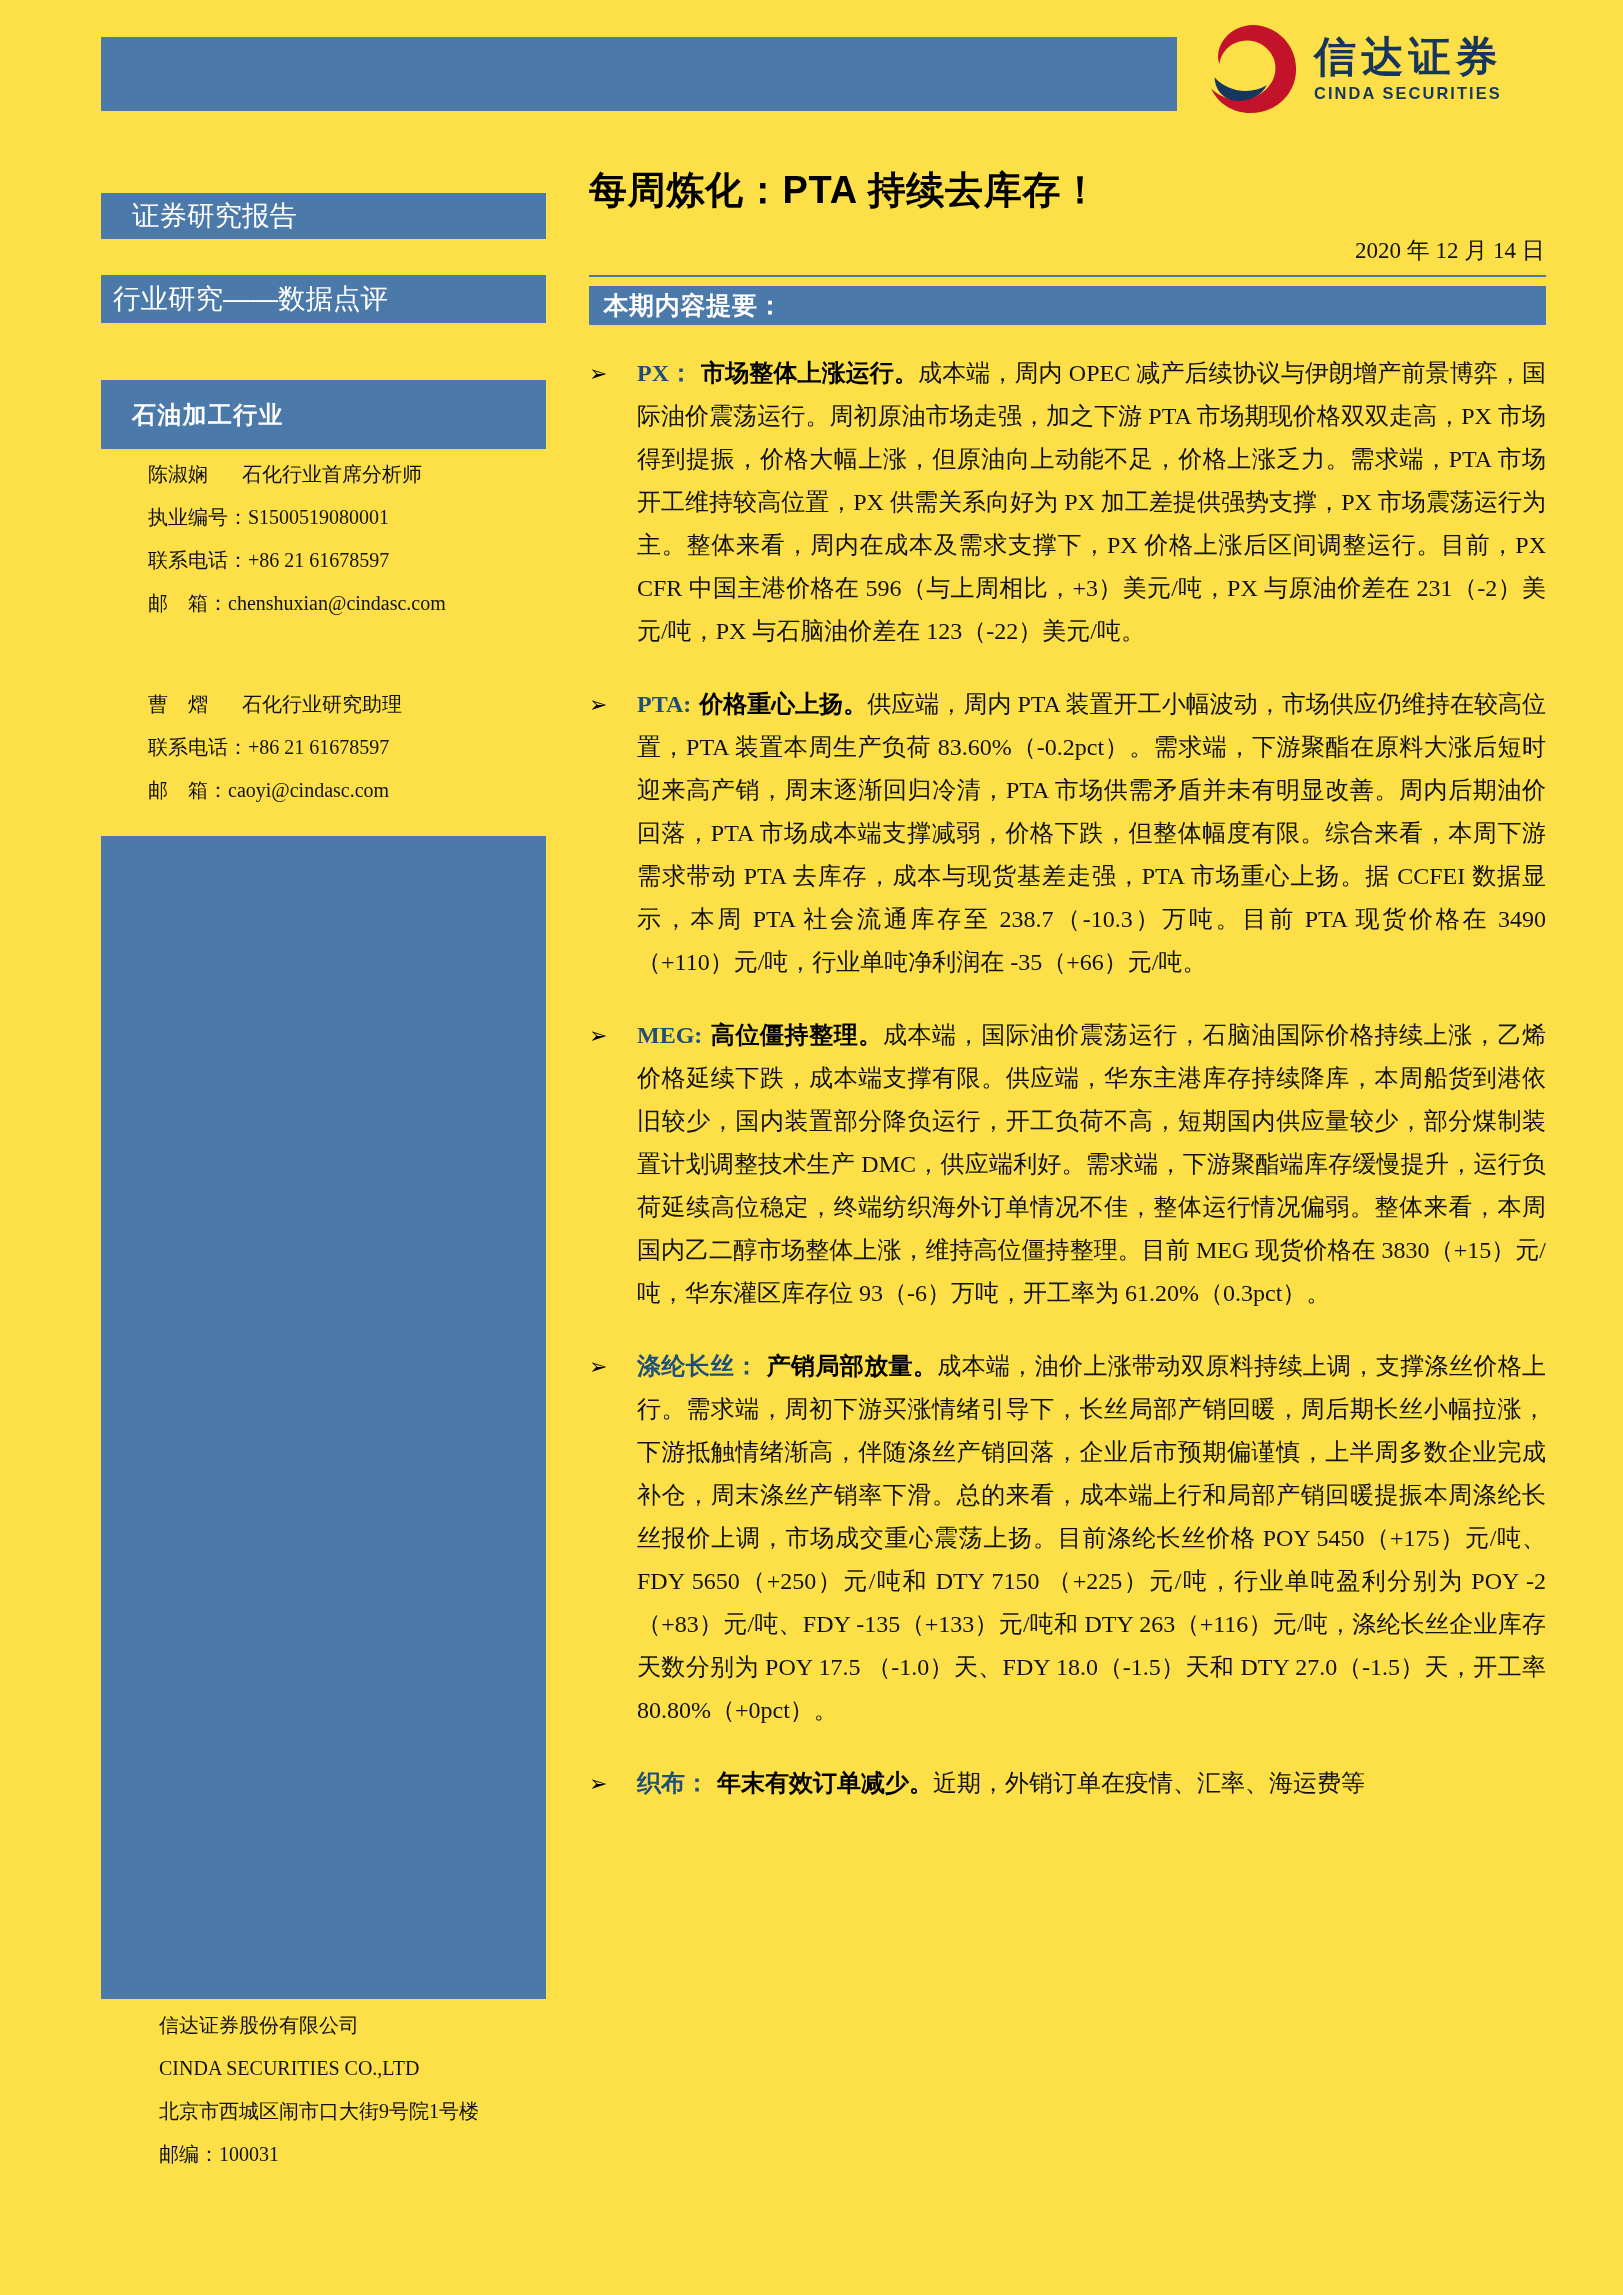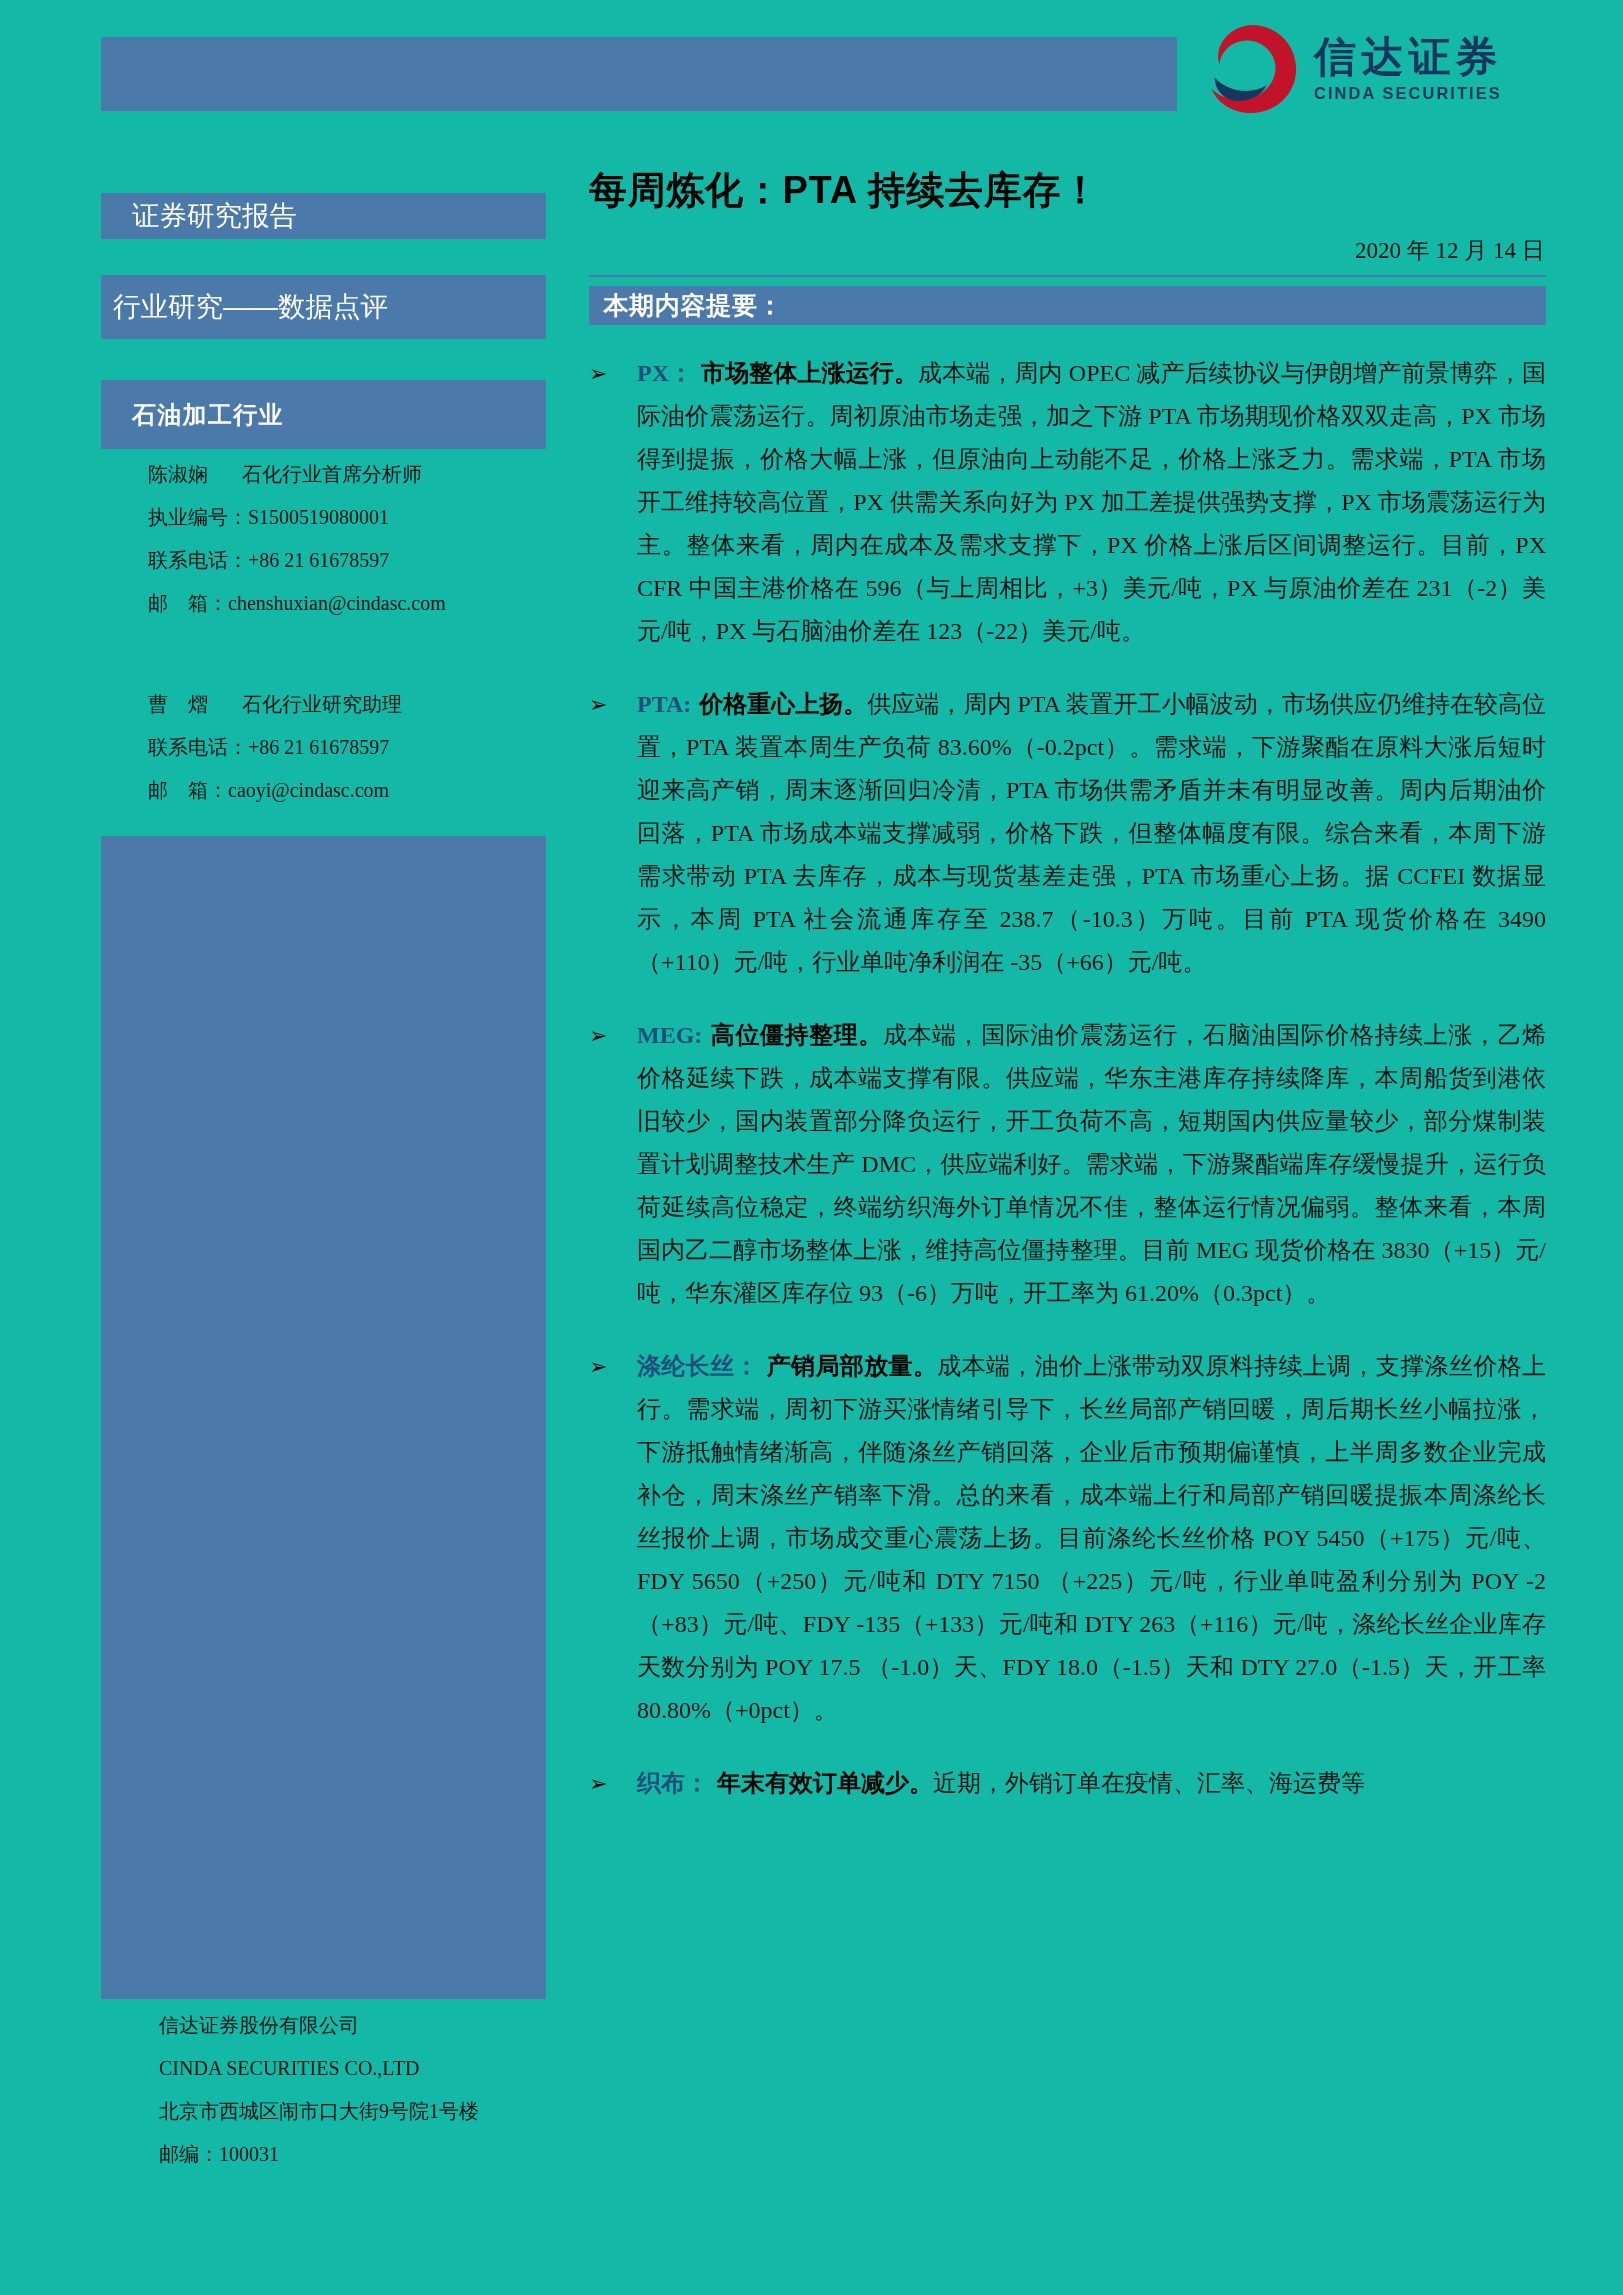--- a/index.html
+++ b/index.html
@@ -5,41 +5,41 @@
   :root{
     --accent:#4B79A9;
     --navy:#17365D;
     --kw-blue:#1F4E79;
     --logo-red:#C3132B;
     --ink:#111111;
   }
   *{margin:0;padding:0;box-sizing:border-box;}
   html,body{background:#888;}
   .page{
-    position:relative;width:1623px;height:2295px;background:#14b8a6;
+    position:relative;width:1623px;height:2295px;background:#fde047;
     overflow:hidden;margin:0 auto;
     font-family:"Liberation Serif","DejaVu Serif",serif;color:var(--ink);
   }
   
   .topbar{position:absolute;left:101px;top:37px;width:1076px;height:74px;background:var(--accent);}
   .logo{position:absolute;left:1203px;top:18.3px;height:101px;display:flex;align-items:center;gap:13px;}
   .logo-icon{width:98px;height:98px;flex:none;}
   .logo-icon .red{fill:var(--logo-red);}
   .logo-icon .blue{fill:var(--navy);}
   .logo-text{display:flex;flex-direction:column;justify-content:center;}
   .logo-cn{font-size:42px;font-weight:bold;color:var(--navy);letter-spacing:5.2px;line-height:1.1;}
   .logo-en{font-size:16.4px;font-weight:bold;color:var(--navy);letter-spacing:2.1px;margin-top:3.9px;font-family:"Liberation Sans",sans-serif;}
   
   .sbox{
     position:absolute;left:101px;width:445px;background:var(--accent);color:#fff;
     display:flex;align-items:center;padding-left:31px;
     font-family:"Liberation Sans",sans-serif;
   }
   .sbox1{top:193px;height:46px;font-size:27.5px;}
-  .sbox2{top:275px;height:64px;font-size:27.5px;padding-left:12px;}
+  .sbox2{top:275px;height:48px;font-size:27.5px;padding-left:12px;}
   .sbox3{top:368px;height:69px;font-size:24px;font-weight:bold;letter-spacing:1.3px;margin-top:12px;}
   .analysts{position:absolute;left:148px;top:453px;width:419px;font-size:20px;}
   .a-row{line-height:43px;white-space:nowrap;}
   .a-name{margin-right:34px;}
   .a-gap{height:58px;}
   .bluepanel{position:absolute;left:101px;top:836px;width:445px;height:1163px;background:var(--accent);}
   .company{position:absolute;left:131px;top:2004px;width:432px;font-size:20px;margin-left:28px;}
   .c-row{line-height:43px;white-space:nowrap;}
   
   .main{position:absolute;left:589px;top:165px;width:957px;}

